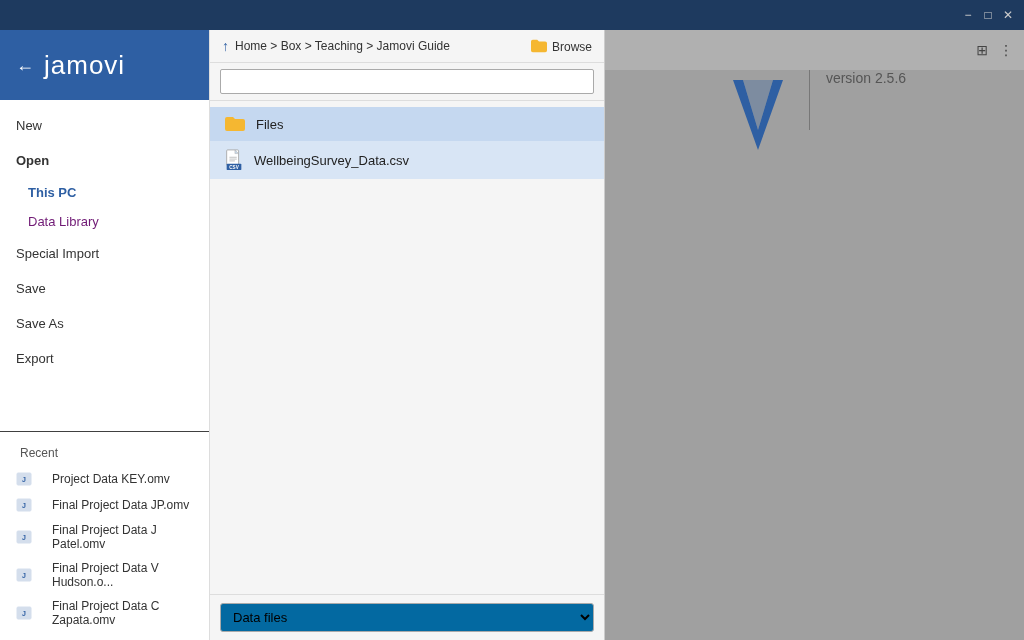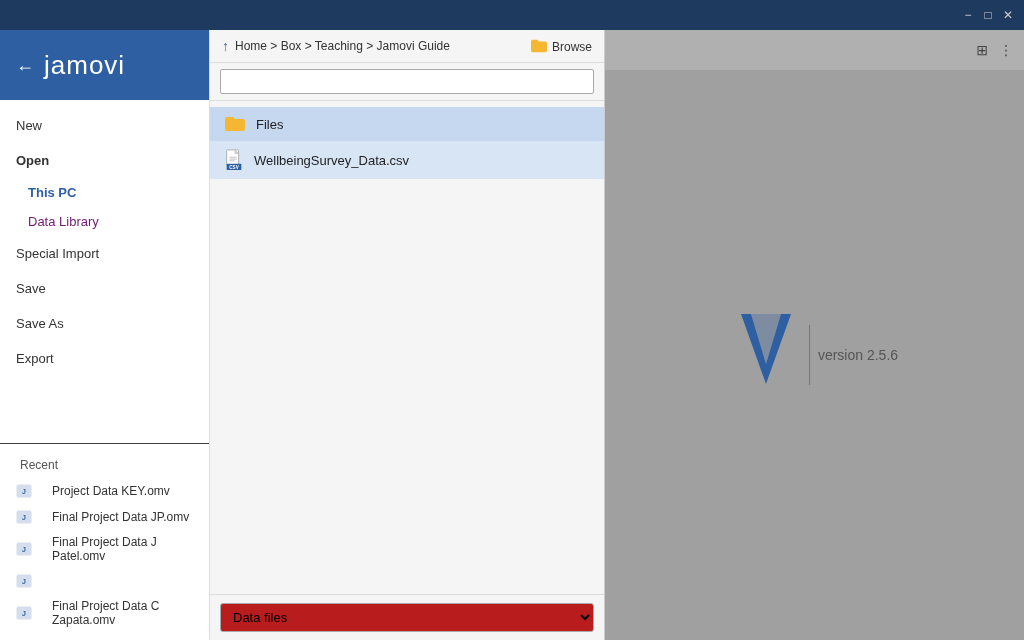--- a/index.html
+++ b/index.html
@@ -222,21 +222,21 @@
       padding: 8px 10px;
       border-top: 1px solid #ddd;
     }
 
     .file-type-select {
       width: 100%;
       padding: 5px 8px;
       border: 1px solid #aaa;
       border-radius: 3px;
       font-size: 13px;
-      background: #b91c1c;
+      background: #0369a1;
       cursor: pointer;
     }
 
     
     .main-content {
       flex: 1;
       background: #a0a0a0;
       display: flex;
       flex-direction: column;
       position: relative;
@@ -259,23 +259,22 @@
       cursor: pointer;
       display: flex;
       align-items: center;
       justify-content: center;
       font-size: 14px;
     }
 
     .main-center {
       flex: 1;
       display: flex;
-      align-items: center;
       justify-content: center;
-      gap: 8px;
+      gap: 16px;
     }
 
     .jamovi-v-logo {
       font-size: 80px;
       font-weight: bold;
       color: #2e5fa3;
       font-style: italic;
       line-height: 1;
     }
 
@@ -359,20 +358,21 @@
             <rect x="1" y="2" width="14" height="12" rx="1" fill="#2e5fa3" opacity="0.2" stroke="#2e5fa3" stroke-width="1"></rect>
             <text x="8" y="11" text-anchor="middle" font-size="7" fill="#2e5fa3" font-weight="bold">J</text>
           </svg>
           <span>Final Project Data J Patel.omv</span>
         </div>
         <div class="recent-item">
           <svg class="recent-icon" viewBox="0 0 16 16">
             <rect x="1" y="2" width="14" height="12" rx="1" fill="#2e5fa3" opacity="0.2" stroke="#2e5fa3" stroke-width="1"></rect>
             <text x="8" y="11" text-anchor="middle" font-size="7" fill="#2e5fa3" font-weight="bold">J</text>
           </svg>
+          <span>Final Project Data V Hudson.o...</span>
         </div>
         <div class="recent-item">
           <svg class="recent-icon" viewBox="0 0 16 16">
             <rect x="1" y="2" width="14" height="12" rx="1" fill="#2e5fa3" opacity="0.2" stroke="#2e5fa3" stroke-width="1"></rect>
             <text x="8" y="11" text-anchor="middle" font-size="7" fill="#2e5fa3" font-weight="bold">J</text>
           </svg>
           <span>Final Project Data C Zapata.omv</span>
         </div>
       </div>
 

